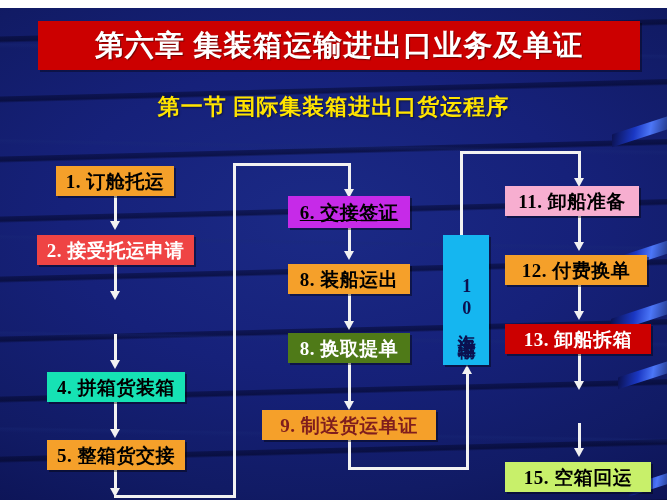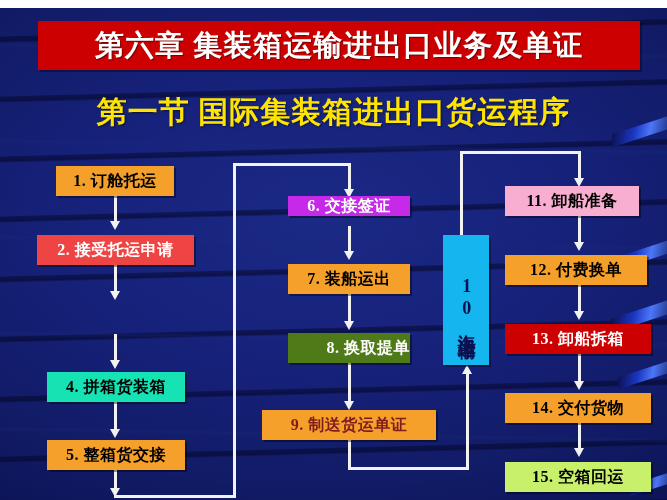--- a/index.html
+++ b/index.html
@@ -88,36 +88,36 @@
 
   .subtitle {
     position: absolute;
     left: 0;
     top: 84px;
     width: 667px;
     text-align: center;
   }
   .subtitle span {
     color: #ffe400;
-    font-size: 30px;
+    font-size: 22px;
     font-weight: bold;
     letter-spacing: 1px;
     white-space: nowrap;
     text-shadow: 1px 1px 2px rgba(0,0,0,0.5);
   }
 
   
   .fbox {
     position: absolute;
     display: flex;
     align-items: center;
     justify-content: center;
     box-sizing: border-box;
     font-weight: bold;
-    font-size: 16px;
+    font-size: 19px;
     line-height: 1;
     white-space: nowrap;
     letter-spacing: 0.5px;
     box-shadow: 2px 2px 0 rgba(0,0,0,0.4);
   }
   .fbox.vertical {
     writing-mode: vertical-rl;
     text-orientation: upright;
     line-height: 1.08;
     letter-spacing: 2px;
@@ -233,29 +233,29 @@
 
 
   <div class="fbox" style="left:47px; top:364px; width:138px; height:30px; background:#16e2b4; color:#000000;">
     <span>4. 拼箱货装箱</span>
   </div>
 
   <div class="fbox" style="left:47px; top:432px; width:138px; height:30px; background:#f5a02a; color:#000000;">
     <span>5. 整箱货交接</span>
   </div>
 
-  <div class="fbox" style="left:288px; top:188px; width:122px; height:20px; background:#c62ae8; color:#ffffff;">
+  <div class="fbox" style="left:288px; top:188px; width:122px; height:32px; background:#c62ae8; color:#000000;text-decoration:underline;">
     <span>6. 交接签证</span>
   </div>
 
   <div class="fbox" style="left:288px; top:256px; width:122px; height:30px; background:#f5a02a; color:#000000;">
-    <span>7. 装船运出</span>
-  </div>
-
-  <div class="fbox" style="left:288px; top:325px; width:122px; height:30px; background:#4f7a18; color:#ffffff;justify-content:flex-end;">
+    <span>8. 装船运出</span>
+  </div>
+
+  <div class="fbox" style="left:288px; top:325px; width:122px; height:30px; background:#4f7a18; color:#ffffff;">
     <span>8. 换取提单</span>
   </div>
 
   <div class="fbox" style="left:262px; top:402px; width:174px; height:30px; background:#f5a02a; color:#7f1d1d;">
     <span>9. 制送货运单证</span>
   </div>
 
   <div class="fbox vertical" style="left:443px; top:227px; width:46px; height:130px; background:#15b6f0; color:#0b1150;">
     <span>10海上运输</span>
   </div>
@@ -265,21 +265,18 @@
   </div>
 
   <div class="fbox" style="left:505px; top:247px; width:142px; height:30px; background:#f5a02a; color:#000000;">
     <span>12. 付费换单</span>
   </div>
 
   <div class="fbox" style="left:505px; top:316px; width:146px; height:30px; background:#cc0000; color:#ffffff;">
     <span>13. 卸船拆箱</span>
   </div>
 
-  <div class="fbox" style="left:505px; top:385px; width:146px; height:30px; background:#f5a02a; color:#000000;">
-    <span>14. 交付货物</span>
-  </div>
 
   <div class="fbox" style="left:505px; top:454px; width:146px; height:30px; background:#c8f06a; color:#000000;">
     <span>15. 空箱回运</span>
   </div>
 
 </div>
 
 </body></html>

